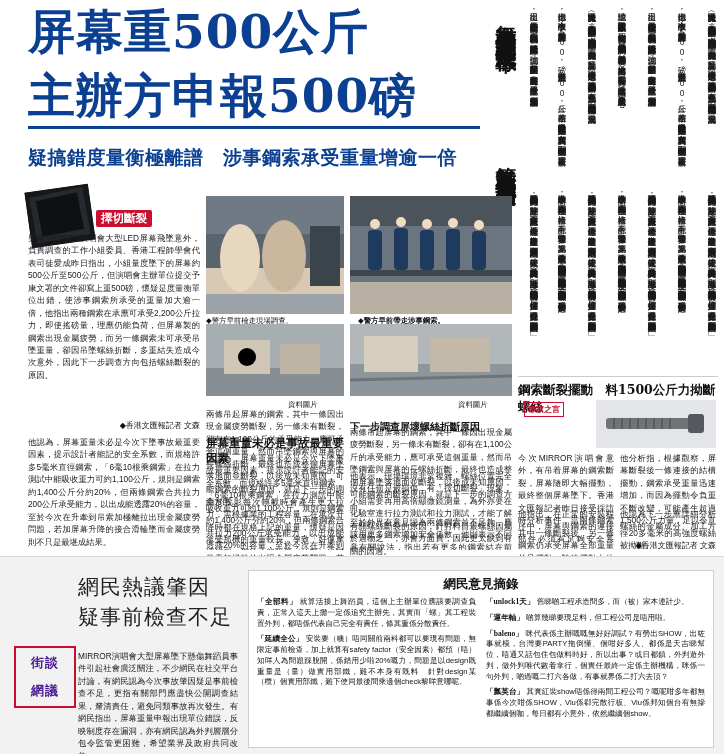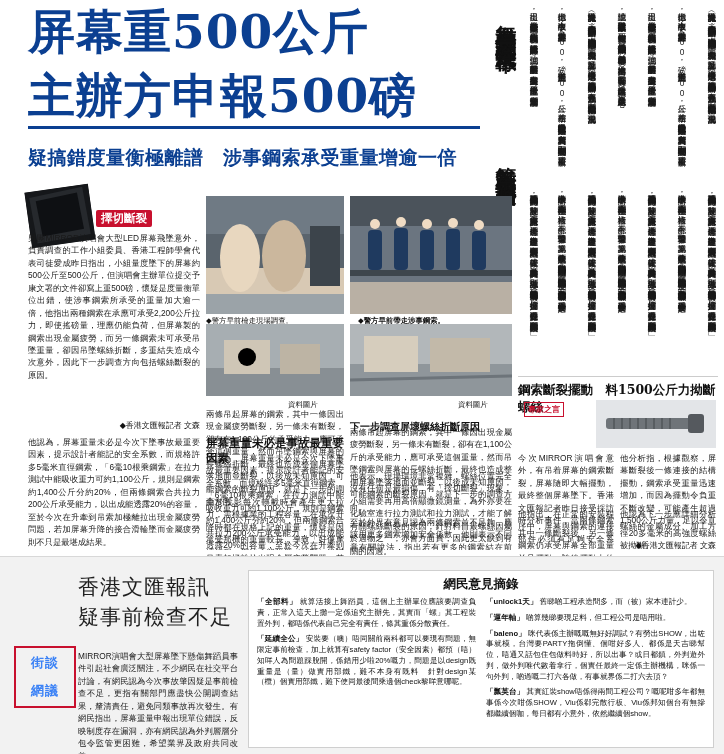--- a/index.html
+++ b/index.html
@@ -72,40 +72,40 @@
     position:absolute;left:0;top:556px;width:724px;height:198px;
     background:#f2f2f2;border-top:1px solid #d8d8d8;
   }
   .banner-title{
     position:absolute;left:78px;top:572px;width:330px;
     font-family:"DejaVu Serif","Liberation Serif",serif;
     font-size:21px;line-height:1.45;color:#1f1f1f;letter-spacing:1px;
   }
   .stamp{
     position:absolute;left:14px;top:646px;width:58px;height:58px;
-    border:2px solid #c8102e;color:#3b82f6;font-weight:bold;
+    border:2px solid #c8102e;color:#4c1d95;font-weight:bold;
     font-size:13px;line-height:1.1;display:flex;align-items:center;
     justify-content:center;text-align:center;letter-spacing:1px;
     font-family:"DejaVu Serif","Liberation Serif",serif;
   }
   .stamp span{display:block;}
   .banner-credit{position:absolute;left:300px;top:716px;font-size:8px;}
 
   .excerpt-box{
     position:absolute;left:248px;top:570px;width:464px;height:176px;
     background:#ffffff;border:1px solid #cfcfcf;
   }
   .excerpt-title{
     text-align:center;font-weight:bold;font-size:12.5px;margin:5px 0 4px;
     font-family:"DejaVu Serif","Liberation Serif",serif;
   }
   .excerpt-cols{display:flex;gap:10px;padding:0 8px;}
   .excerpt-col{flex:1;font-size:7.6px;line-height:1.42;text-align:justify;}
   .ex-item{margin-bottom:5px;}
-  .ex-name{font-weight:bold;}
+  .ex-name{font-weight:bold;font-family:Liberation Serif, serif;}
   .expert-tag{
     position:absolute;left:536px;top:384px;
     border:1px solid #c8102e;color:#c8102e;font-size:8px;
     padding:1px 3px;font-weight:bold;
   }
   .divider-h{position:absolute;background:#cccccc;height:1px;}
 </style>
 </head>
 <body>
 
@@ -265,21 +265,21 @@
 
   <div class="body-text" style="position:absolute;left:518px;top:452px;width:96px;">今次MIRROR演唱會意外，有吊着屏幕的鋼索斷裂，屏幕隨即大幅擺動，最終整個屏幕墜下。香港文匯報記者昨日接受採訪時分析事件，當兩條鋼索其中一條斷裂後，另一條鋼索仍承受屏幕全部重量並且擺動，隨後擺動中的巨大衝擊力更是鋼索與屏幕接合的螺絲，被折斷並拗斷。</div>
   <div class="body-text" style="position:absolute;left:620px;top:452px;width:96px;">他分析指，根據觀察，屏幕斷裂後一條連接的結構擺動，鋼索承受重量迅速增加，而因為擺動令負重不斷改變，可能產生超過1,500公斤力量，足以令直徑20多毫米的高強度螺絲被拗斷。</div>
   <div class="body-text" style="position:absolute;left:518px;top:508px;width:96px;height:34px;overflow:hidden;">他指出，在正常的安裝程序中，屏幕與鋼索的連接部件必須有足夠安全系數，並要考慮動態負荷的影響，而非只計算靜態重量。若設計時只考慮屏幕本身重量，當出現任何一條鋼索失效時，整個系統便有可能連環破壞。</div>
   <div class="body-text" style="position:absolute;left:620px;top:508px;width:96px;height:26px;overflow:hidden;">他認為下一步應詳細分析螺絲的金屬成分、加工方式及安裝狀況，同時檢視整個吊掛系統的設計計算，才能找出事故的真正成因，避免同類意外再次發生。</div>
   <div class="credit" style="position:absolute;left:600px;top:540px;width:116px;">◆香港文匯報記者 文森</div>
 
   <div class="banner"></div>
 
   <div class="banner-title">
-    <div>香港文匯報訊</div>
+    <div>網民熱議肇因</div>
     <div>疑事前檢查不足</div>
   </div>
 
   <div class="stamp">
     <span>
       <span>街談</span><br>
       <span>網議</span>
     </span>
   </div>
 

